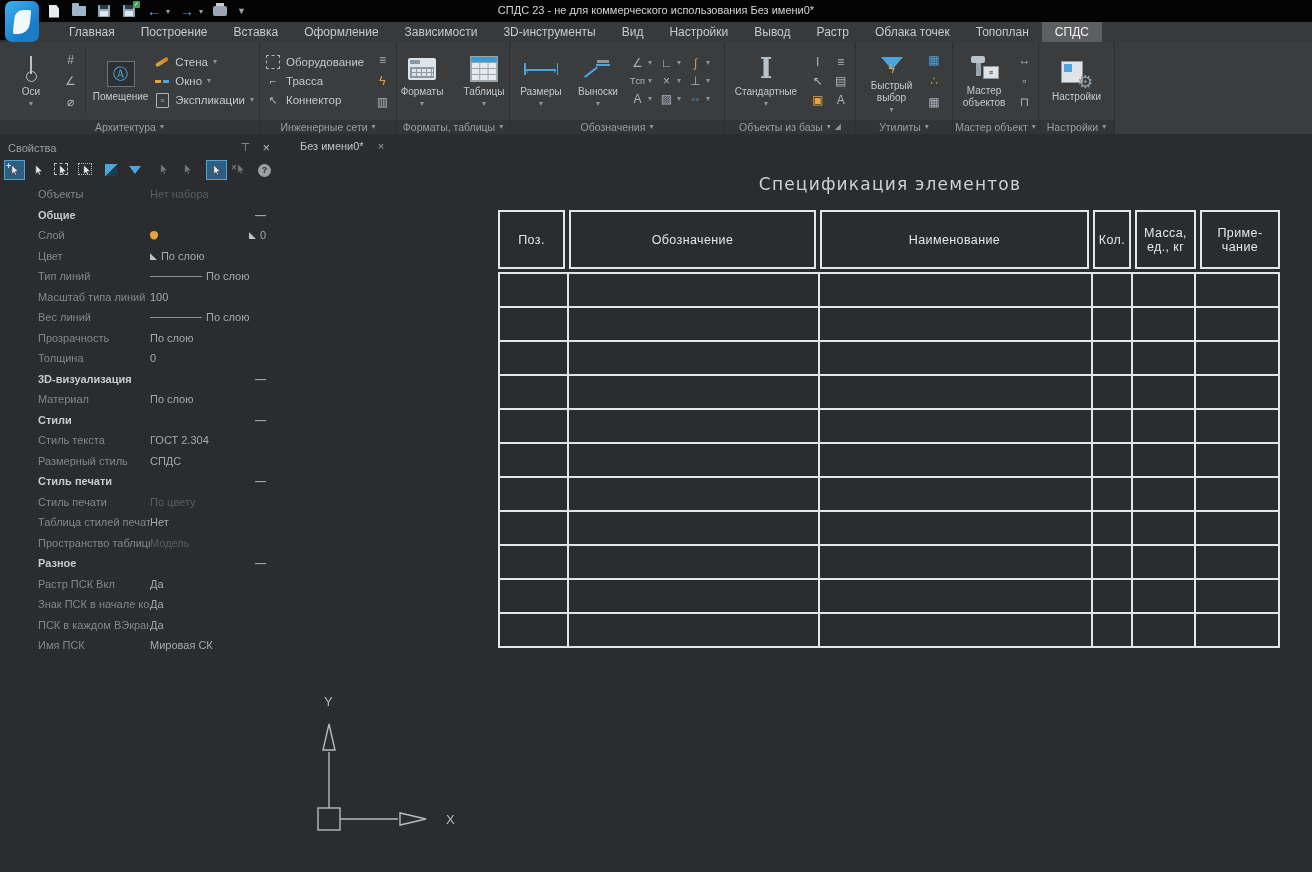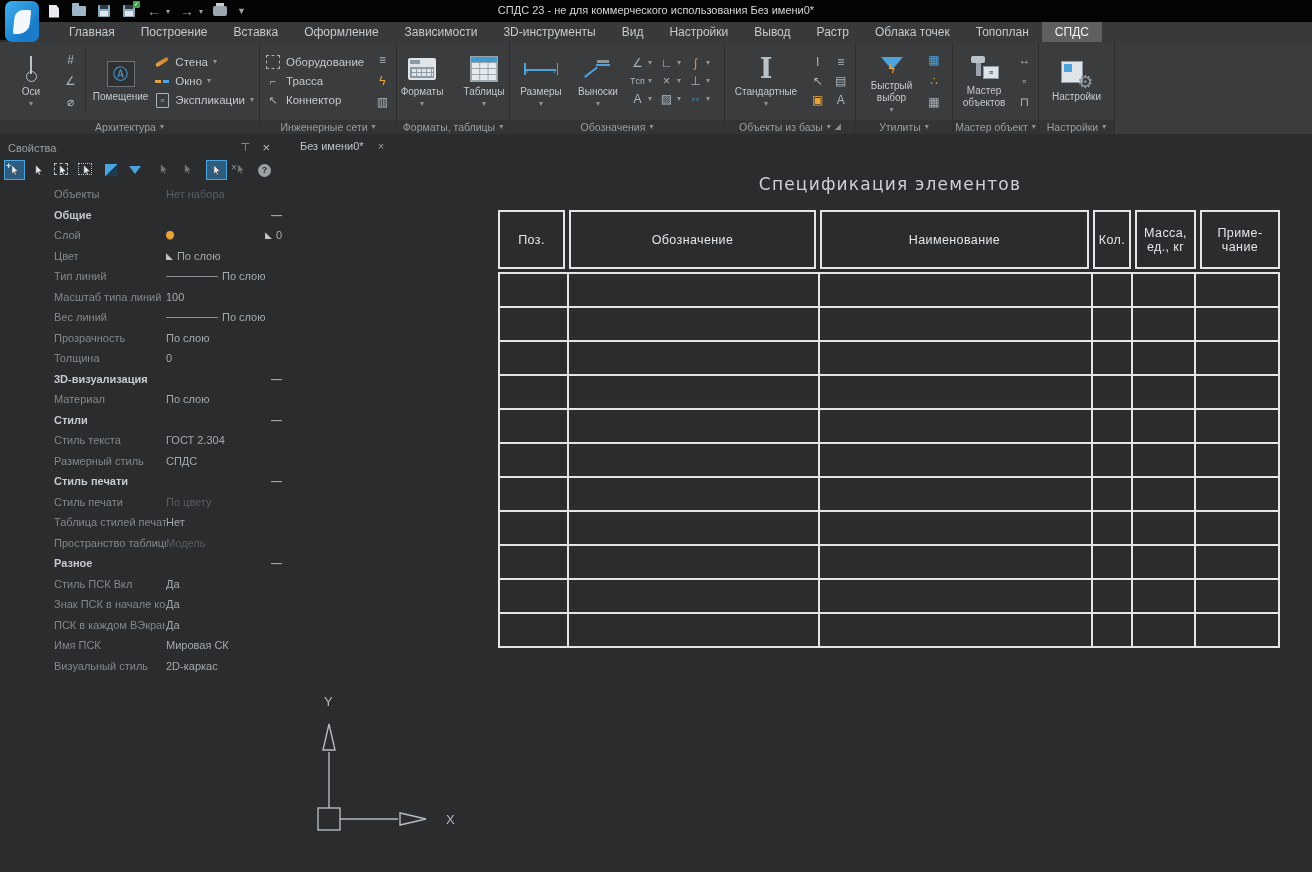--- a/index.html
+++ b/index.html
@@ -524,21 +524,21 @@
         <span class="ptool">
           <span class="xmark">×</span>
           <span class="dim"><svg viewBox="0 0 12 12" width="11" height="11">
               <path d="M3 0 L3 10 L5.3 7.8 L6.6 11 L8.2 10.3 L6.8 7.2 L10 7 Z" fill="#e8eaec" stroke="#23282c" stroke-width="0.6"></path>
             </svg></span>
         </span>
         <span class="ptool">
           <span class="qmark">?</span>
         </span>
       </div>
-    <div id="props-rows" style="position:absolute;left:16px;top:50px;width:278px">
+    <div id="props-rows" style="position:absolute;left:0;top:50px;width:278px">
         <div class="prow">
           <span class="plabel">Объекты</span>
           <span class="pval dim">
             <span>Нет набора</span>
           </span>
         </div>
         <div class="prow section">
           <span class="plabel">Общие</span>
           <span class="pminus">—</span>
         </div>
@@ -636,47 +636,41 @@
           <span class="plabel">Пространство таблицы ...</span>
           <span class="pval dim">
             <span>Модель</span>
           </span>
         </div>
         <div class="prow section">
           <span class="plabel">Разное</span>
           <span class="pminus">—</span>
         </div>
         <div class="prow">
-          <span class="plabel">Стиль ПСК Вкл</span>
+          <span class="plabel">Растр ПСК Вкл</span>
           <span class="pval">
             <span>Да</span>
           </span>
         </div>
         <div class="prow">
           <span class="plabel">Знак ПСК в начале коор...</span>
           <span class="pval">
             <span>Да</span>
           </span>
         </div>
         <div class="prow">
           <span class="plabel">ПСК в каждом ВЭкране</span>
           <span class="pval">
             <span>Да</span>
           </span>
         </div>
         <div class="prow">
           <span class="plabel">Имя ПСК</span>
           <span class="pval">
             <span>Мировая СК</span>
-          </span>
-        </div>
-        <div class="prow">
-          <span class="plabel">Визуальный стиль</span>
-          <span class="pval">
-            <span>2D-каркас</span>
           </span>
         </div>
       </div>
   </div>
 
   <div class="doctab">
     <span>Без имени0*</span>
     <span class="close">×</span>
   </div>
 

